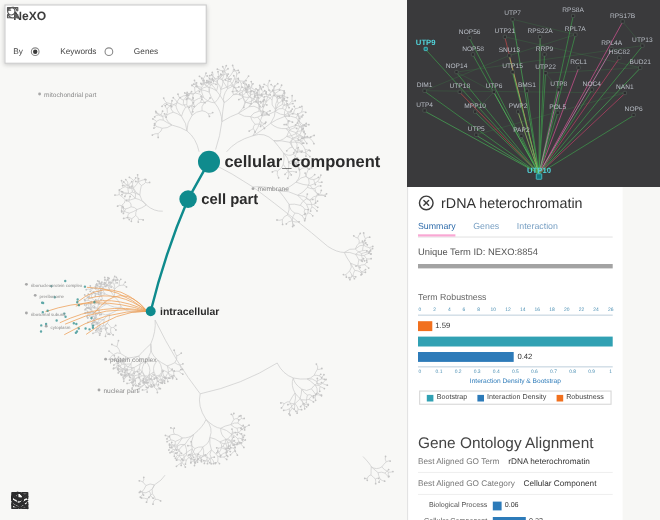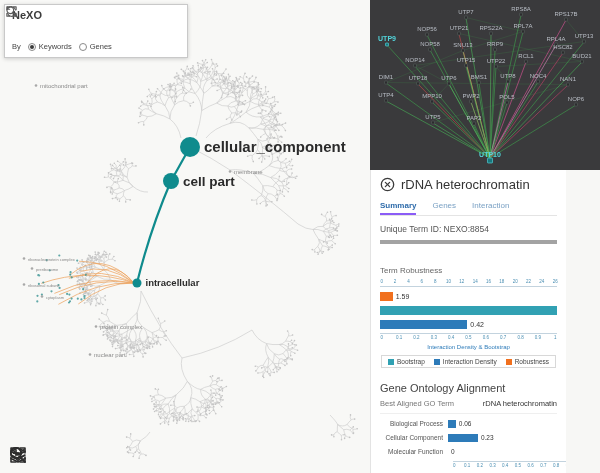--- a/index.html
+++ b/index.html
@@ -13,56 +13,56 @@
 
   .search-panel{position:absolute;left:4px;top:4px;width:184px;background:#fff;border:1px solid #c9c9c9;
     box-shadow:0 1px 4px rgba(0,0,0,.18);padding:4px 7px 6px;z-index:5}
   .sp-title{font-size:11px;font-weight:bold;color:#3c3c3c;margin-bottom:3px}
   .sp-row{display:flex;align-items:center;gap:4px}
   .sp-input{flex:1;height:15px;font-size:7.5px;border:1px solid #ccc;padding:0 4px;color:#333;min-width:0;outline:none}
   .sp-input::placeholder{color:#9a9a9a}
   .sp-icon{width:13px;height:13px;display:inline-flex;cursor:pointer}
   .sp-icon svg{width:13px;height:13px;fill:none;stroke:#5a5a5a;stroke-width:1.2;stroke-linecap:round;stroke-linejoin:round}
   .sp-radios{display:flex;align-items:flex-start;gap:7px;margin-top:5px;font-size:7.5px;color:#444}
-  .radio{display:inline-flex;align-items:center;gap:3px;cursor:pointer}
+  .radio{display:inline-flex;align-items:center;gap:19px;cursor:pointer}
   .radio .rc{width:8px;height:8px;border:1px solid #8a8a8a;border-radius:50%;display:inline-block;position:relative;background:#fff}
   .radio.sel .rc::after{content:"";position:absolute;left:1.5px;top:1.5px;width:4px;height:4px;border-radius:50%;background:#3a3a3a}
 
   .map-controls{position:absolute;left:8px;bottom:7px;display:flex;gap:11px;align-items:center;z-index:5}
   .mc-btn{width:21px;height:21px;display:flex;align-items:center;justify-content:center;cursor:pointer}
   .mc-btn svg{width:20px;height:20px;fill:none;stroke:#2d2d2d;stroke-width:1.6;stroke-linecap:round;stroke-linejoin:round}
 
   
   .network-pane{position:absolute;left:370px;top:0;width:230px;height:170px;background:#3a3a3c}
 
   
   .detail-pane{position:absolute;left:370px;top:170px;width:196px;height:303px;background:#fff;
     padding:7px 9px 0 9px;border-left:1px solid #e3e3e3;overflow:hidden}
   .dp-header{display:flex;align-items:center;gap:6px}
   .dp-close{width:15px;height:15px;flex:0 0 auto;cursor:pointer}
   .dp-close svg{width:15px;height:15px;fill:none;stroke:#3c3c3c;stroke-width:1.4;stroke-linecap:round}
   .dp-title{font-size:13px;font-weight:500;color:#333}
   .tabs{display:flex;gap:16px;margin-top:7px;border-bottom:1px solid #e4e4e4}
   .tab{font-size:8px;color:#7aa1c4;padding:2px 0 3px;cursor:pointer}
-  .tab.active{color:#2f6cab;border-bottom:2px solid #8b5cf6;font-weight:bold}
+  .tab.active{color:#2f6cab;border-bottom:2px solid #f9a8d4;font-weight:normal}
   .term-id{font-size:8.5px;color:#555;margin-top:8px;padding-bottom:6px;border-bottom:4px solid #a3a3a3}
   .sec-label{font-size:8px;color:#666;margin-top:22px}
   .chart{margin-top:3px}
   .axis{position:relative;height:8px}
   .axis .tick{position:absolute;top:1px;font-size:4.5px;color:#4b8fb3;transform:translateX(-50%);white-space:nowrap}
   .axis-line{height:1px;background:#c3d3de}
   .bar-row{display:flex;align-items:center;height:10px;margin:4px 0}
   .bar{height:9px}
   .bar-label{font-size:7px;color:#333;margin-left:3px}
   .caption{font-size:6px;color:#2d7bb9;text-align:center;margin-top:2px}
   .legend{display:flex;justify-content:center;gap:9px;border:1px solid #d8d8d8;padding:2px 6px;margin:5px auto 0;width:fit-content}
   .leg-item{display:flex;align-items:center;gap:3px;font-size:6.5px;color:#444}
   .leg-sw{width:6px;height:6px;display:inline-block}
-  .go-head{font-size:11px;color:#444;margin-top:14px;font-weight:500}
-  .kv{display:flex;justify-content:space-between;font-size:7.5px;padding:5px 0;border-bottom:1px solid #efefef;gap:8px}
+  .go-head{font-size:14px;color:#444;margin-top:26px;font-weight:500}
+  .kv{display:flex;justify-content:flex-start;font-size:7.5px;padding:5px 0;border-bottom:1px solid #efefef;gap:8px}
   .kv .k{color:#777}.kv .v{color:#333;text-align:right}
   .go-row{display:flex;align-items:center;margin:5px 0;height:9px}
   .go-cat{width:68px;font-size:6.5px;color:#555;text-align:right;padding-right:5px;flex:0 0 auto}
   .go-bar{height:8px;flex:0 0 auto}
   .go-val{font-size:6.5px;color:#333;margin-left:3px}
   .go-axis{margin-left:73px;width:130px;position:relative}
 </style>
 </head>
 <body>
 
@@ -380,20 +380,24 @@
           <span>Robustness</span>
         </span>
       </div>
 
     <div class="go-head">Gene Ontology Alignment</div>
     <div id="go-rows">
         <div class="kv">
           <span class="k">Best Aligned GO Term</span>
           <span class="v">rDNA heterochromatin</span>
         </div>
+        <div class="kv">
+          <span class="k">Best Aligned GO Category</span>
+          <span class="v">Cellular Component</span>
+        </div>
       </div>
     <div class="chart" id="go-chart">
         <div class="go-row">
           <span class="go-cat">Biological Process</span>
           <span class="go-bar" style="width: 7.8px; background: rgb(45, 123, 185);"></span>
           <span class="go-val">0.06</span>
         </div>
         <div class="go-row">
           <span class="go-cat">Cellular Component</span>
           <span class="go-bar" style="width: 29.9px; background: rgb(45, 123, 185);"></span>

